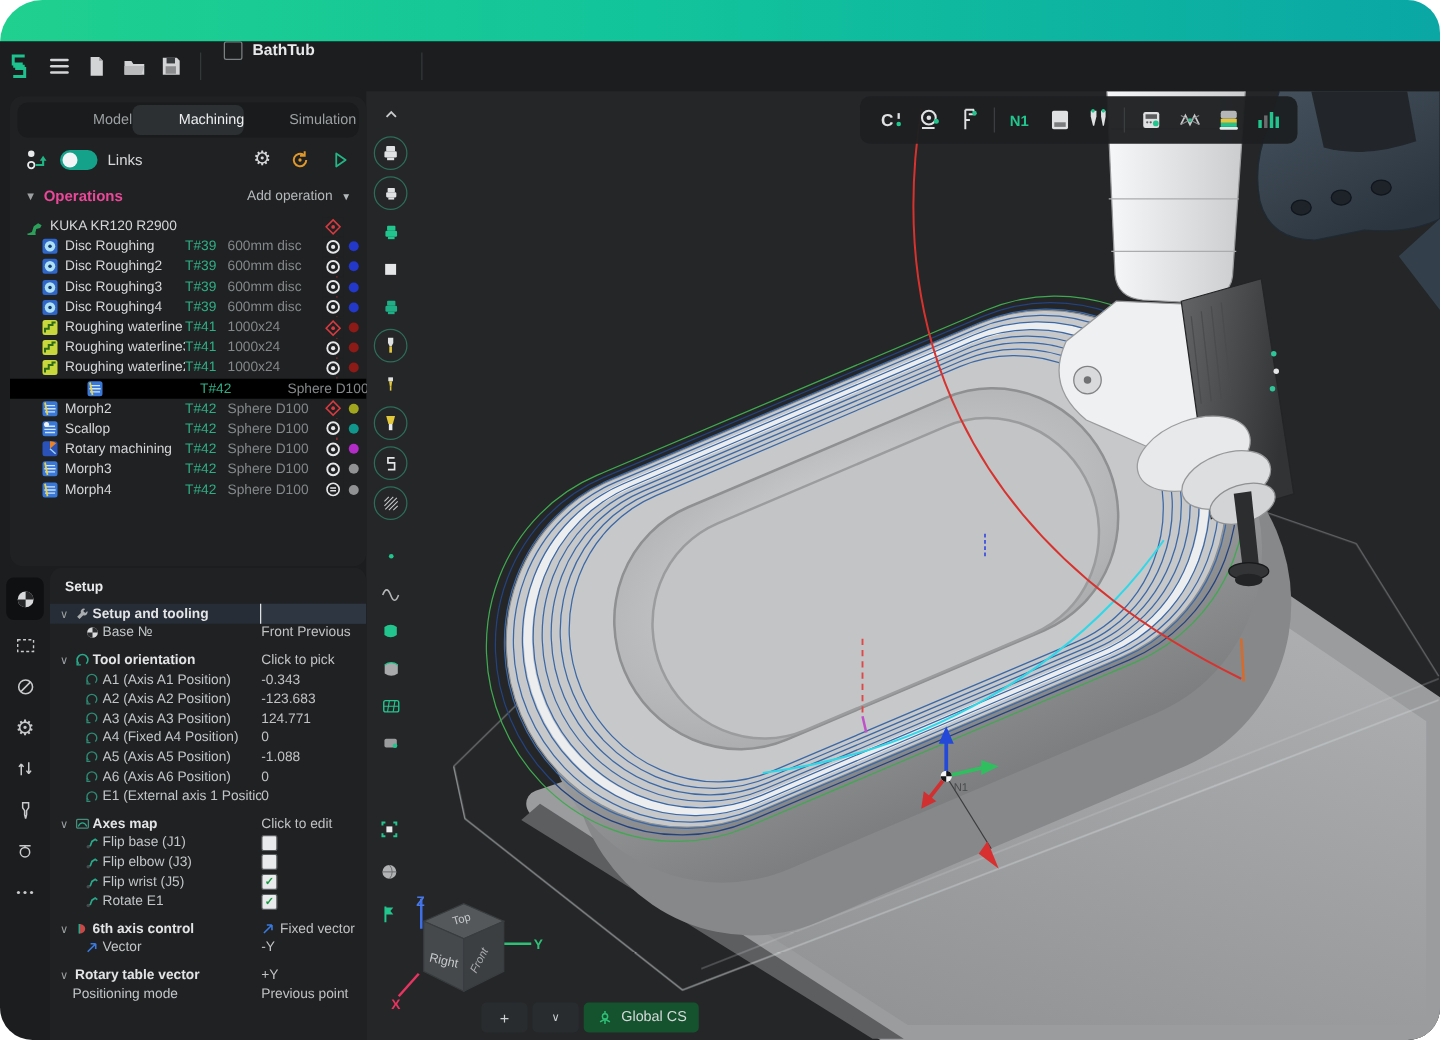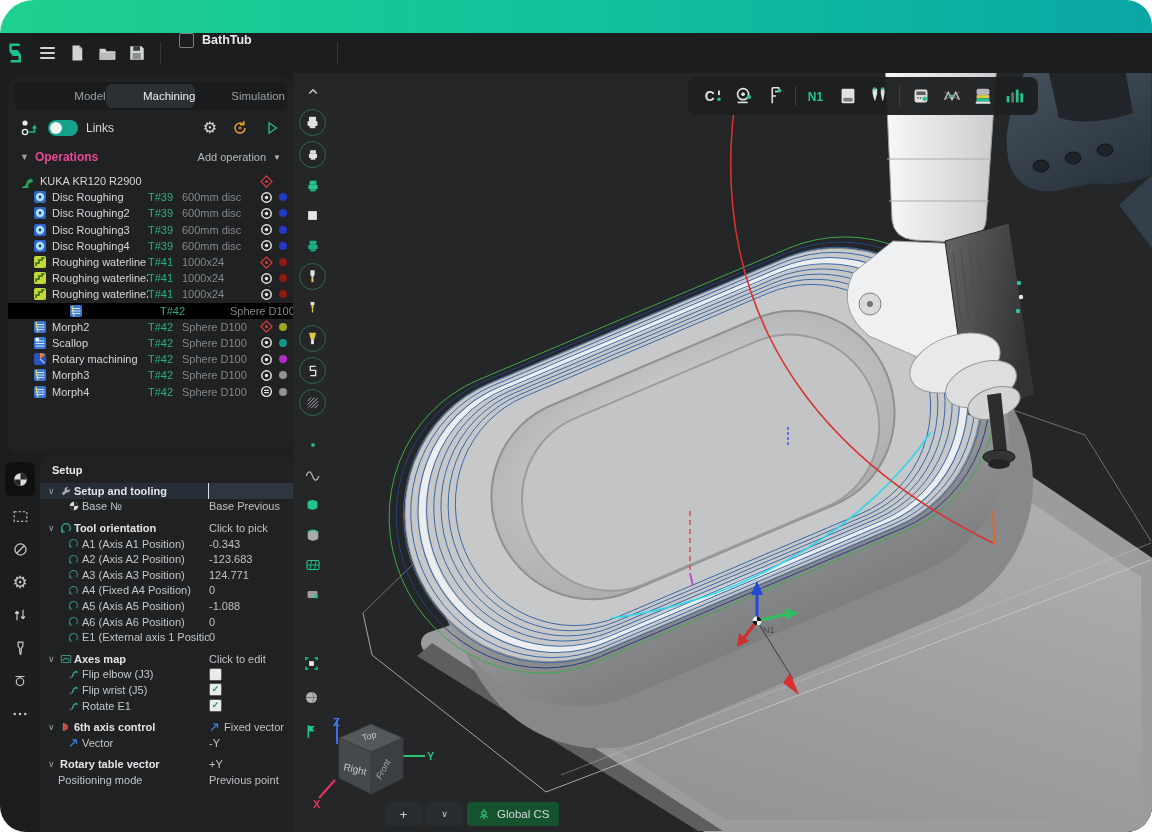--- a/index.html
+++ b/index.html
@@ -836,21 +836,21 @@
           <div class="prow">
             <span class="ind"></span>
             <span class="ind"></span>
             <span class="picon">
               <svg width="12" height="12" viewBox="0 0 14 14">
                 <circle cx="7" cy="7" r="5" fill="#d8dadc"></circle>
                 <path d="M7 2a5 5 0 0 1 5 5H7zM7 7v5a5 5 0 0 1-5-5z" fill="#2a2c2e"></path>
               </svg>
             </span>
             <span class="plabel">Base №</span>
-            <span class="pval">Base Previous</span>
+            <span class="pval">Front Previous</span>
           </div>
           <div class="prow grp gap">
             <span class="chev">∨</span>
             <span class="picon">
               <svg width="12" height="12" viewBox="0 0 14 14">
                 <path d="M3.5 10.5a5 5 0 1 1 7 0" fill="none" stroke="#2aa98a" stroke-width="1.5"></path>
                 <path d="M2 8v3.5h3.5" fill="none" stroke="#2aa98a" stroke-width="1.3"></path>
               </svg>
             </span>
             <span class="plabel">Tool orientation</span>
@@ -943,20 +943,34 @@
           <div class="prow grp gap">
             <span class="chev">∨</span>
             <span class="picon">
               <svg width="12" height="12" viewBox="0 0 14 14">
                 <rect x="1.5" y="3" width="11" height="8" rx="1" fill="none" stroke="#4a8c7a" stroke-width="1.2"></rect>
                 <path d="M3 9.5c2-4.5 6-4.5 8 0" stroke="#2aa98a" fill="none" stroke-width="1.2"></path>
               </svg>
             </span>
             <span class="plabel">Axes map</span>
             <span class="pval">Click to edit</span>
+          </div>
+          <div class="prow">
+            <span class="ind"></span>
+            <span class="ind"></span>
+            <span class="picon">
+              <svg width="12" height="12" viewBox="0 0 14 14">
+                <path d="M2.5 11l2.5-1 1.5-4 3-2 2 1.5" stroke="#2aa98a" stroke-width="1.6" fill="none"></path>
+                <circle cx="3" cy="11" r="1.6" fill="#46494b"></circle>
+              </svg>
+            </span>
+            <span class="plabel">Flip base (J1)</span>
+            <span class="pval">
+              <span class="cbx"></span>
+            </span>
           </div>
           <div class="prow">
             <span class="ind"></span>
             <span class="ind"></span>
             <span class="picon">
               <svg width="12" height="12" viewBox="0 0 14 14">
                 <path d="M2.5 11l2.5-1 1.5-4 3-2 2 1.5" stroke="#2aa98a" stroke-width="1.6" fill="none"></path>
                 <circle cx="3" cy="11" r="1.6" fill="#46494b"></circle>
               </svg>
             </span>

